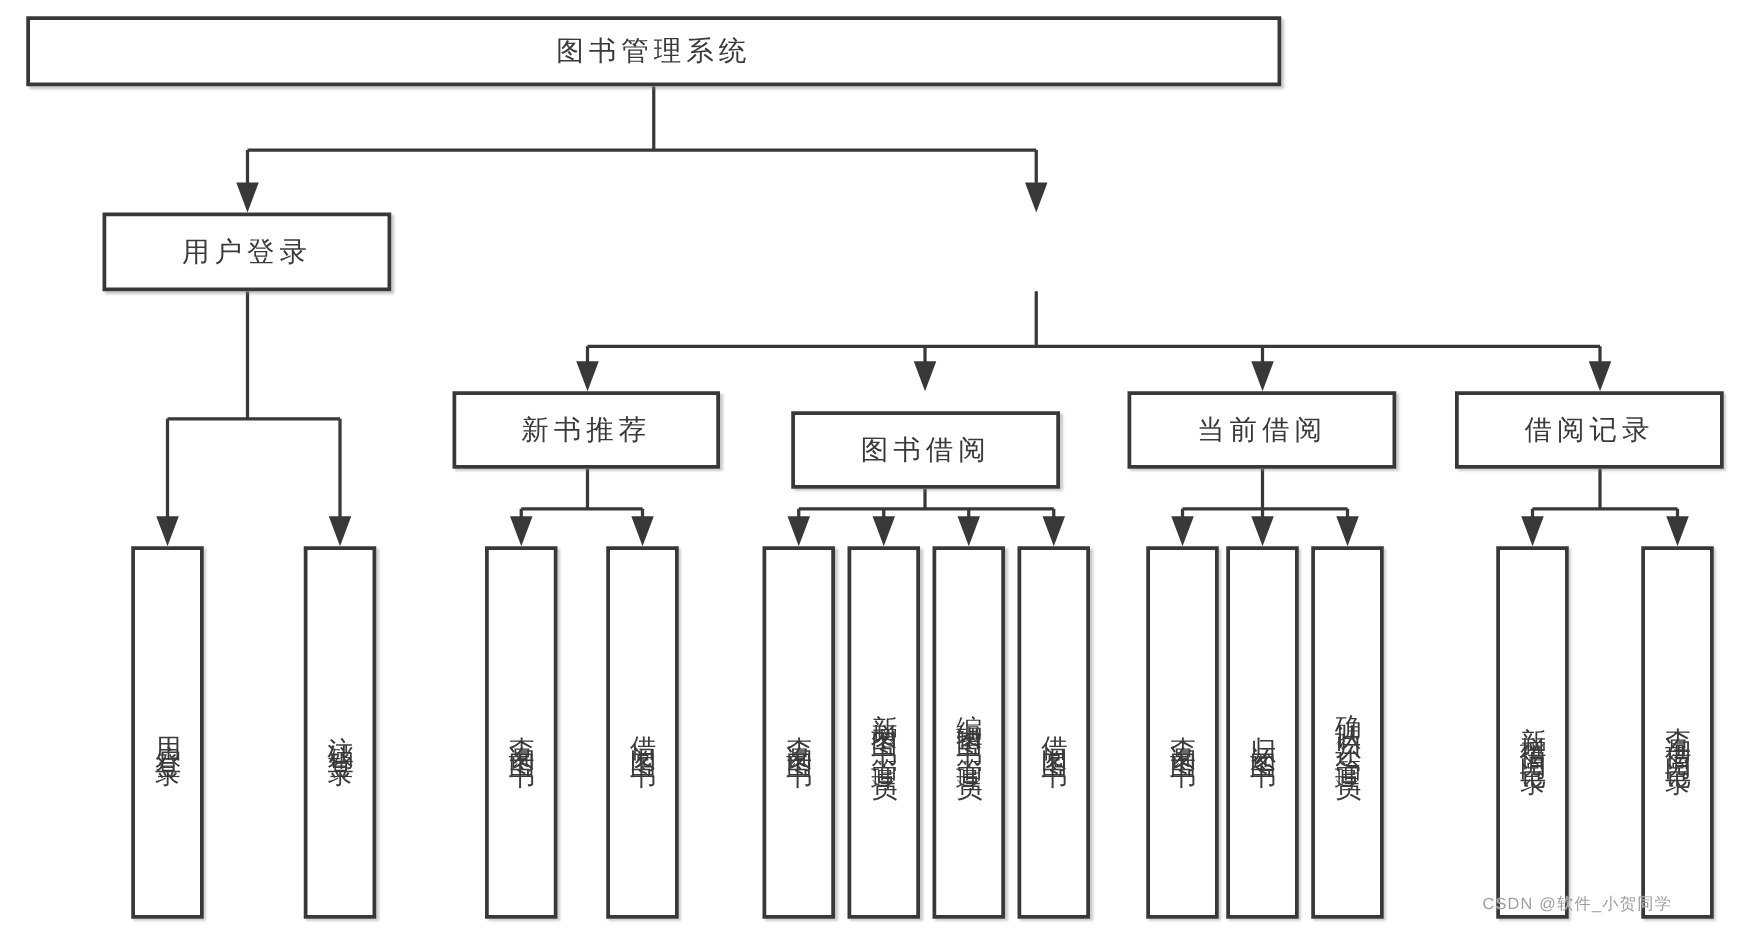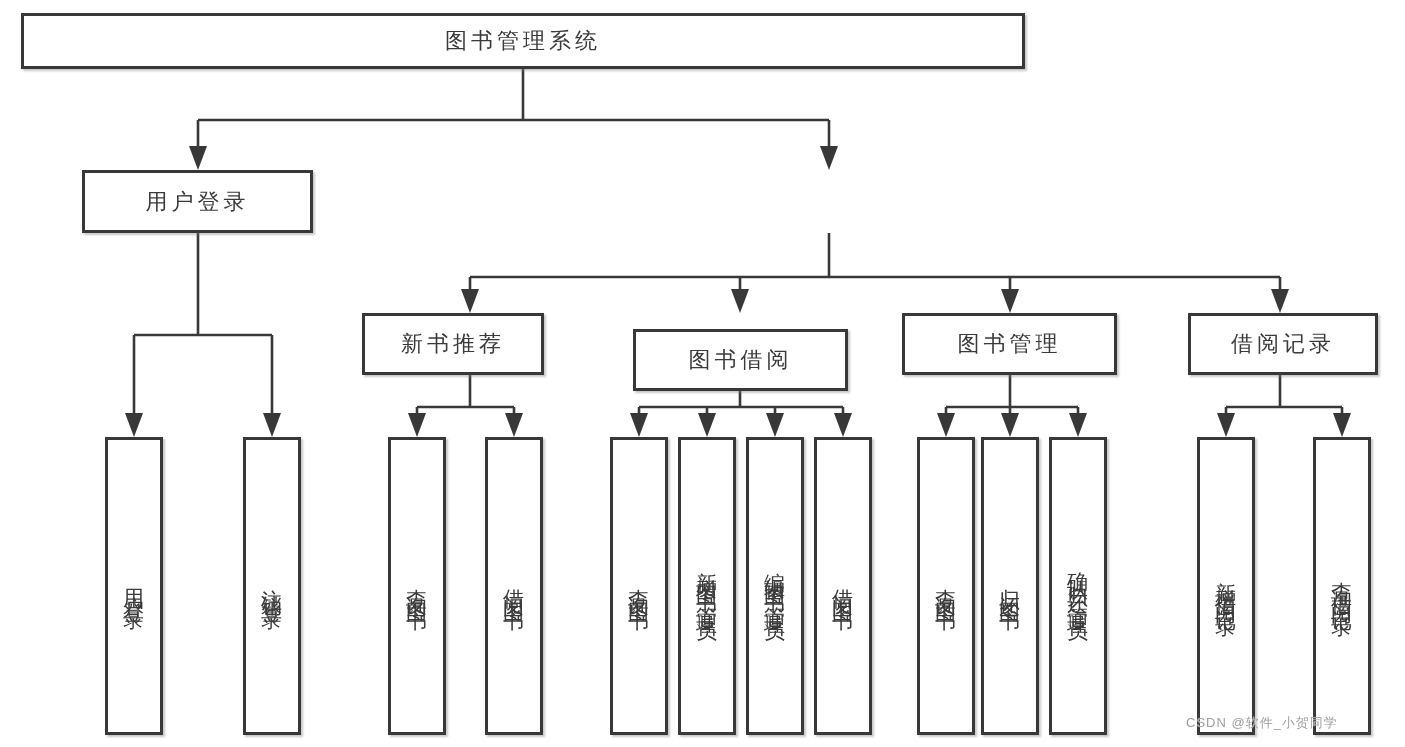--- a/index.html
+++ b/index.html
@@ -99,24 +99,24 @@
     <polygon points="1001,413 1019,413 1010,437"></polygon>
     <polygon points="1069,413 1087,413 1078,437"></polygon>
     <polygon points="1217,413 1235,413 1226,437"></polygon>
     <polygon points="1333,413 1351,413 1342,437"></polygon>
   </svg>
 
   <div class="node h" style="left:21px; top:13px; width:1004px; height:56px;">图书管理系统</div>
 
   <div class="node h" style="left:82px; top:170px; width:231px; height:63px;">用户登录</div>
 
-  <div class="node h" style="left:362px; top:313px; width:182px; height:62px;">新书推荐</div>
+  <div class="node h" style="left:362px; top:313px; width:214px; height:62px;">新书推荐</div>
   <div class="node h" style="left:633px; top:313px; width:215px; height:62px;margin-top:16px;">图书借阅</div>
-  <div class="node h" style="left:902px; top:313px; width:215px; height:62px;">图书管理</div>
-  <div class="node h" style="left:1188px; top:313px; width:190px; height:62px;">借阅记录</div>
+  <div class="node h" style="left:902px; top:313px; width:215px; height:62px;">当前借阅</div>
+  <div class="node h" style="left:1164px; top:313px; width:215px; height:62px;">借阅记录</div>
 
   <div class="node v" style="left:105px; top:437px; width:58px; height:298px;">用户登录</div>
   <div class="node v" style="left:243px; top:437px; width:58px; height:298px;">注销登录</div>
 
   <div class="node v" style="left:388px; top:437px; width:58px; height:298px;">查询图书</div>
   <div class="node v" style="left:485px; top:437px; width:58px; height:298px;">借阅图书</div>
 
   <div class="node v" style="left:610px; top:437px; width:58px; height:298px;">查询图书</div>
   <div class="node v" style="left:678px; top:437px; width:58px; height:298px;">新增图书（管理员）</div>
   <div class="node v" style="left:746px; top:437px; width:58px; height:298px;">编辑图书（管理员）</div>

